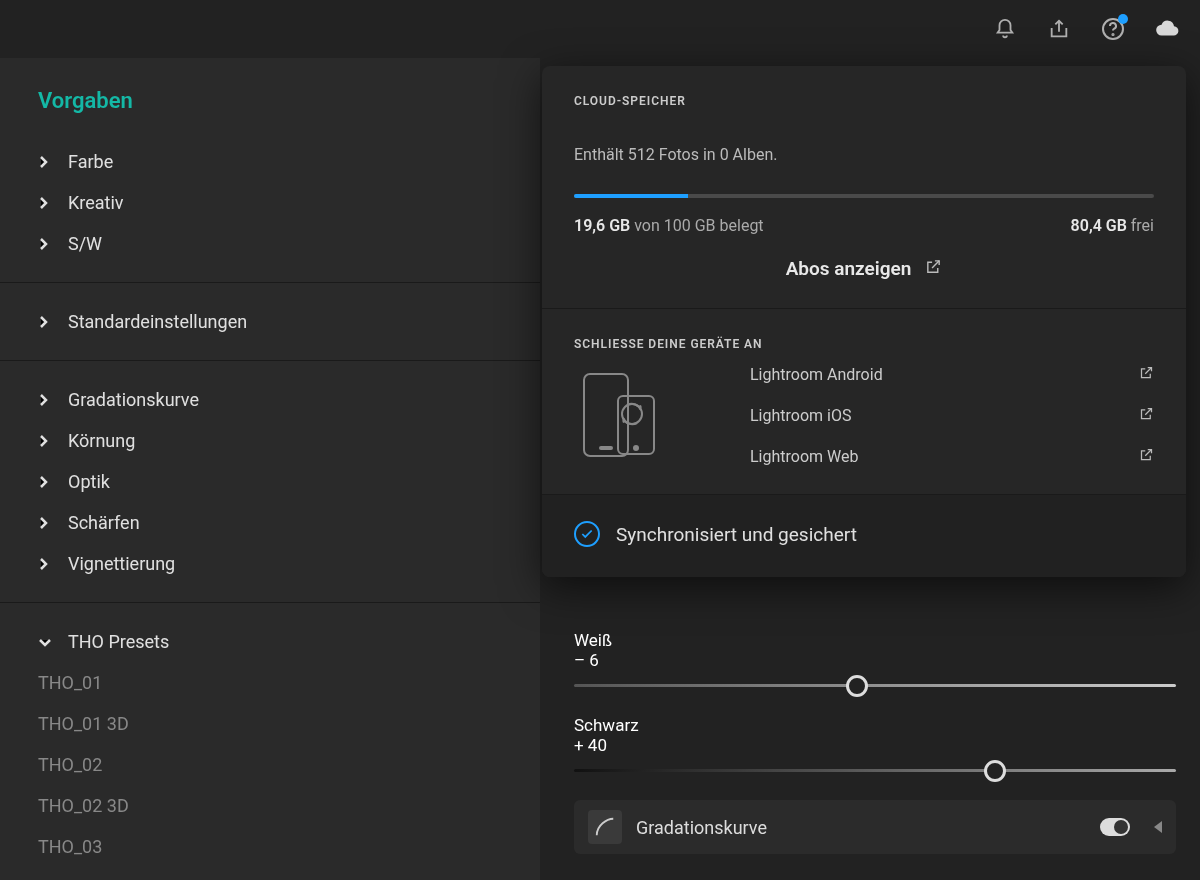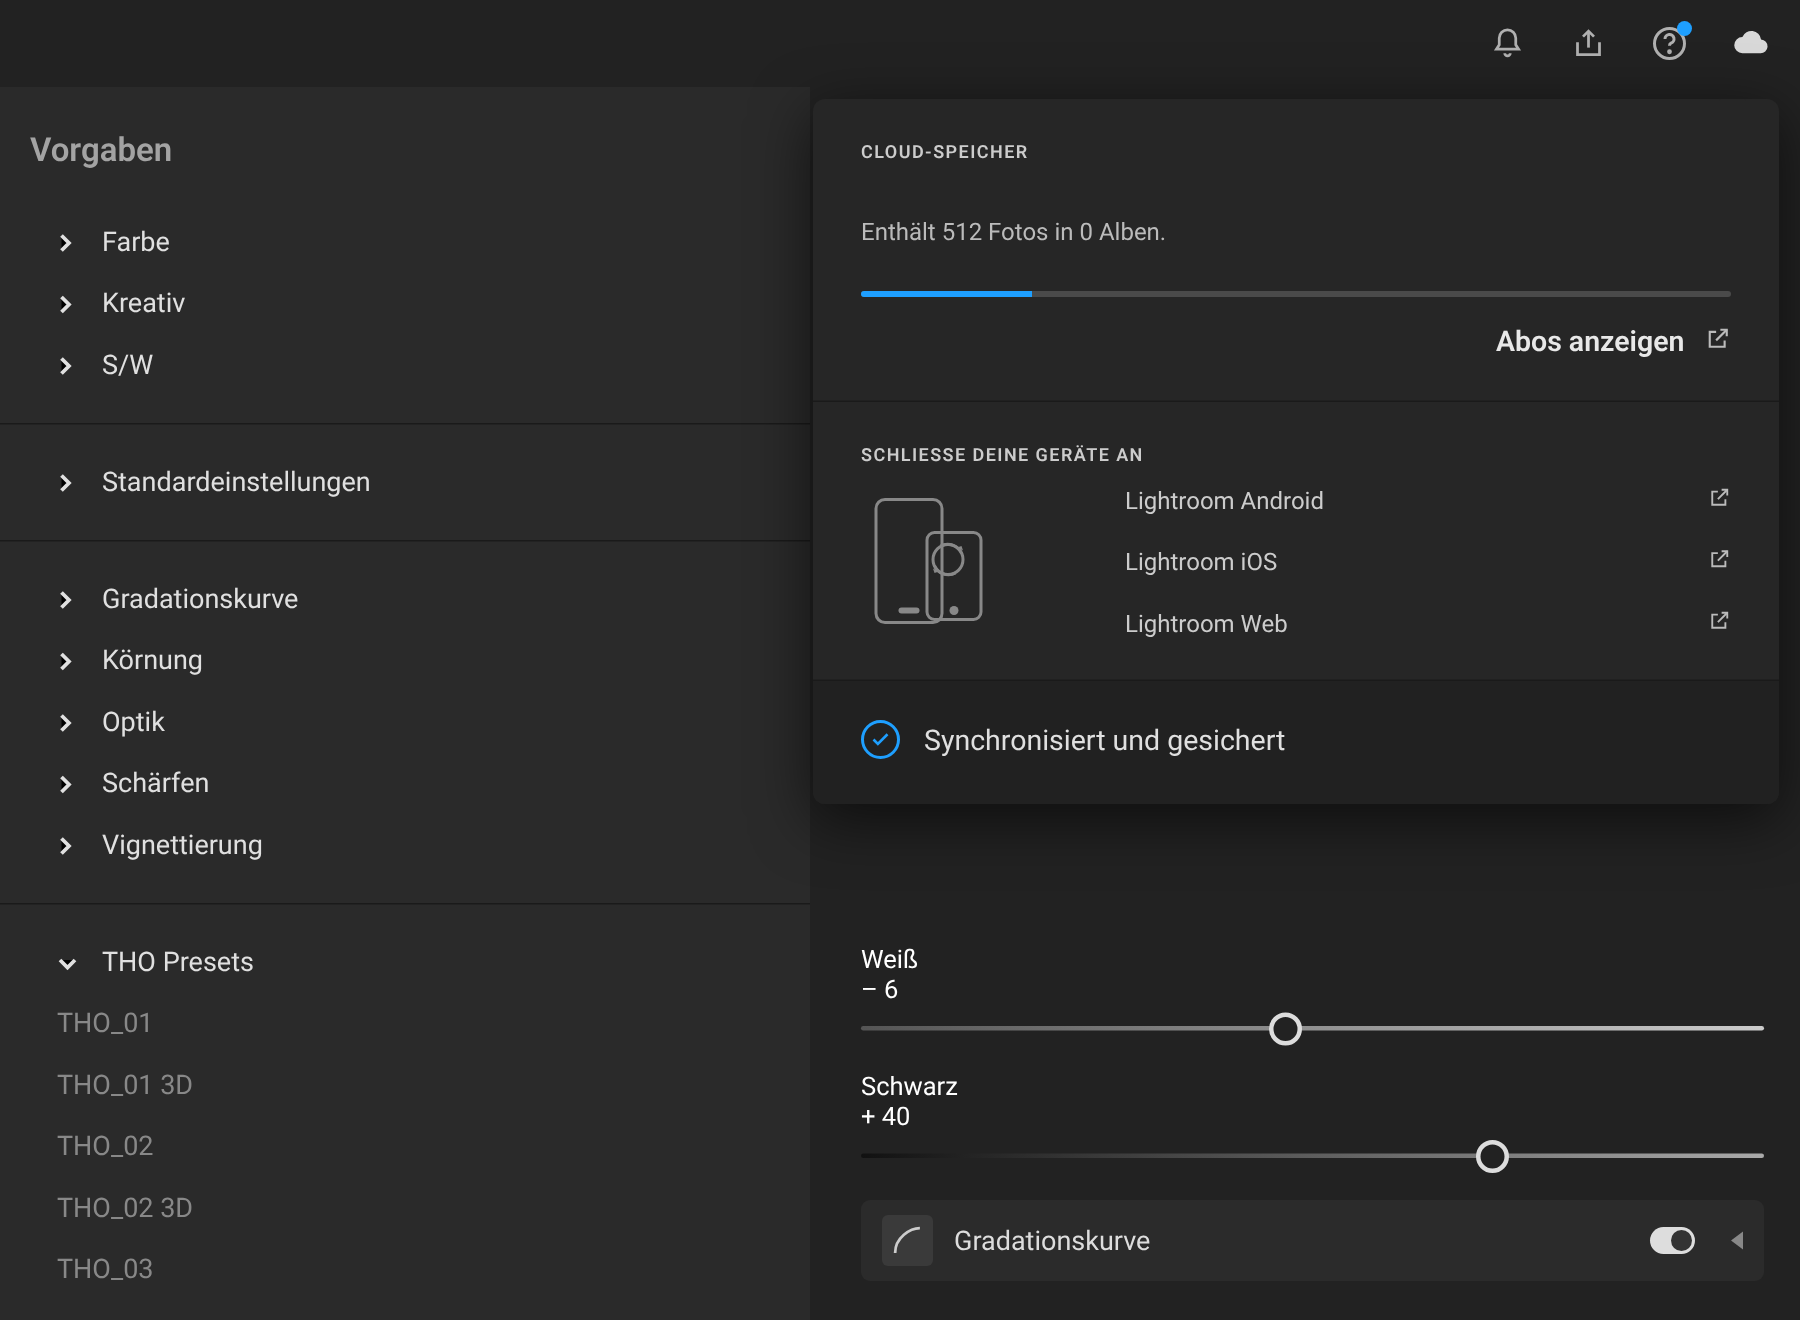--- a/index.html
+++ b/index.html
@@ -7,21 +7,21 @@
   
   .topbar { height: 58px; background: #222222; display: flex; justify-content: flex-end; align-items: center; padding-right: 20px; gap: 28px; }
   .topbar-icon { width: 26px; height: 26px; display: flex; align-items: center; justify-content: center; cursor: pointer; position: relative; }
   .topbar-icon svg { stroke: #b0b0b0; fill: none; }
   .topbar-icon.filled svg { fill: #d8d8d8; stroke: none; }
   .notif-dot { position: absolute; top: -2px; right: -2px; width: 10px; height: 10px; background: #1e9fff; border-radius: 50%; }
   
   .main { display: flex; height: calc(880px - 58px); }
   
   .sidebar { width: 540px; background: #2a2a2a; padding-top: 30px; overflow: hidden; }
-  .sidebar-title { font-size: 22px; font-weight: 600; padding: 0 38px 28px 20px; color: #a3a3a3; }
+  .sidebar-title { font-size: 22px; font-weight: 600; padding: 0 38px 28px 38px; color: #14b8a6; }
   .sb-item { display: flex; align-items: center; gap: 16px; padding: 10px 38px; cursor: pointer; font-size: 18px; color: #e0e0e0; }
   .sb-item .chev { width: 14px; display: flex; }
   .sb-item .chev svg { stroke: #e0e0e0; }
   .sb-divider { height: 1px; background: #1a1a1a; margin: 18px 0; }
   .preset-row { padding: 10px 38px; font-size: 18px; color: #888; cursor: pointer; }
   
   .editpanel { flex: 1; background: #222222; position: relative; padding: 20px 24px 0 34px; }
   .slider-block { margin-bottom: 28px; }
   .slider-head { display: flex; justify-content: space-between; font-size: 17px; color: #ffffff; margin-bottom: 14px; flex-direction: column; }
   .slider-track { position: relative; height: 3px; background: linear-gradient(to right, #555, #ccc); border-radius: 2px; }
@@ -40,21 +40,21 @@
   
   .popover { position: absolute; z-index: 100; top: 66px; right: 14px; width: 644px; background: #262626; border-radius: 8px; box-shadow: 0 10px 40px rgba(0,0,0,0.6); overflow: hidden; }
   .popover::before { content: ""; position: absolute; top: -8px; right: 22px; width: 0; height: 0; border-left: 9px solid transparent; border-right: 9px solid transparent; border-bottom: 9px solid #262626; }
   .pop-section { padding: 28px 32px; }
   .pop-title { font-size: 12px; letter-spacing: 0.08em; color: #ccc; font-weight: 600; text-transform: uppercase; margin-bottom: 14px; }
   .pop-sub { font-size: 16px; color: #bbb; margin-bottom: 30px; margin-top: 37px; }
   .bar-track { height: 4px; background: #4a4a4a; border-radius: 2px; overflow: hidden; margin-bottom: 18px; }
   .bar-fill { height: 100%; background: #1e9fff; }
   .storage-row { display: flex; justify-content: space-between; font-size: 16px; color: #aaa; margin-bottom: 22px; }
   .storage-row b { color: #e8e8e8; font-weight: 600; }
-  .abos-row { display: flex; justify-content: flex-end; align-items: center; gap: 14px; font-size: 19px; font-weight: 600; color: #e8e8e8; cursor: pointer; }
+  .abos-row { display: flex; justify-content: center; align-items: center; gap: 14px; font-size: 19px; font-weight: 600; color: #e8e8e8; cursor: pointer; }
   .pop-hr { height: 1px; background: #1a1a1a; }
   
   .devices-wrap { display: flex; gap: 30px; align-items: center; margin-top: 6px; }
   .device-art { width: 100px; height: 100px; display: flex; align-items: center; justify-content: center; }
   .device-links { flex: 1; display: flex; flex-direction: column; gap: 22px; }
   .device-link { display: flex; justify-content: space-between; align-items: center; font-size: 16px; color: #ccc; cursor: pointer; margin-left: 46px; }
   
   .sync-section { padding: 26px 32px 30px 32px; display: flex; align-items: center; gap: 16px; background: #212121; }
   .sync-check { width: 26px; height: 26px; border: 2px solid #1e9fff; border-radius: 50%; display: flex; align-items: center; justify-content: center; }
   .sync-check svg { stroke: #1e9fff; }
@@ -237,20 +237,24 @@
     </div>
   </div>
 </div>
 
 <div class="popover">
   <div class="pop-section">
     <div class="pop-title">CLOUD-SPEICHER</div>
     <div class="pop-sub">Enthält 512 Fotos in 0 Alben.</div>
     <div class="bar-track">
       <div class="bar-fill" style="width:19.6%"></div>
+    </div>
+    <div class="storage-row">
+      <span><b>19,6 GB</b> <span>von 100 GB belegt</span></span>
+      <span><b>80,4 GB</b> <span>frei</span></span>
     </div>
     <div class="abos-row">
       <span>Abos anzeigen</span>
       <span class="ext-icon"><svg width="17" height="17" viewBox="0 0 24 24" fill="none" stroke-width="2">
             <path d="M14 4h6v6"></path>
             <path d="M20 4L10 14"></path>
             <path d="M18 14v6H4V6h6"></path>
           </svg></span>
     </div>
   </div>

